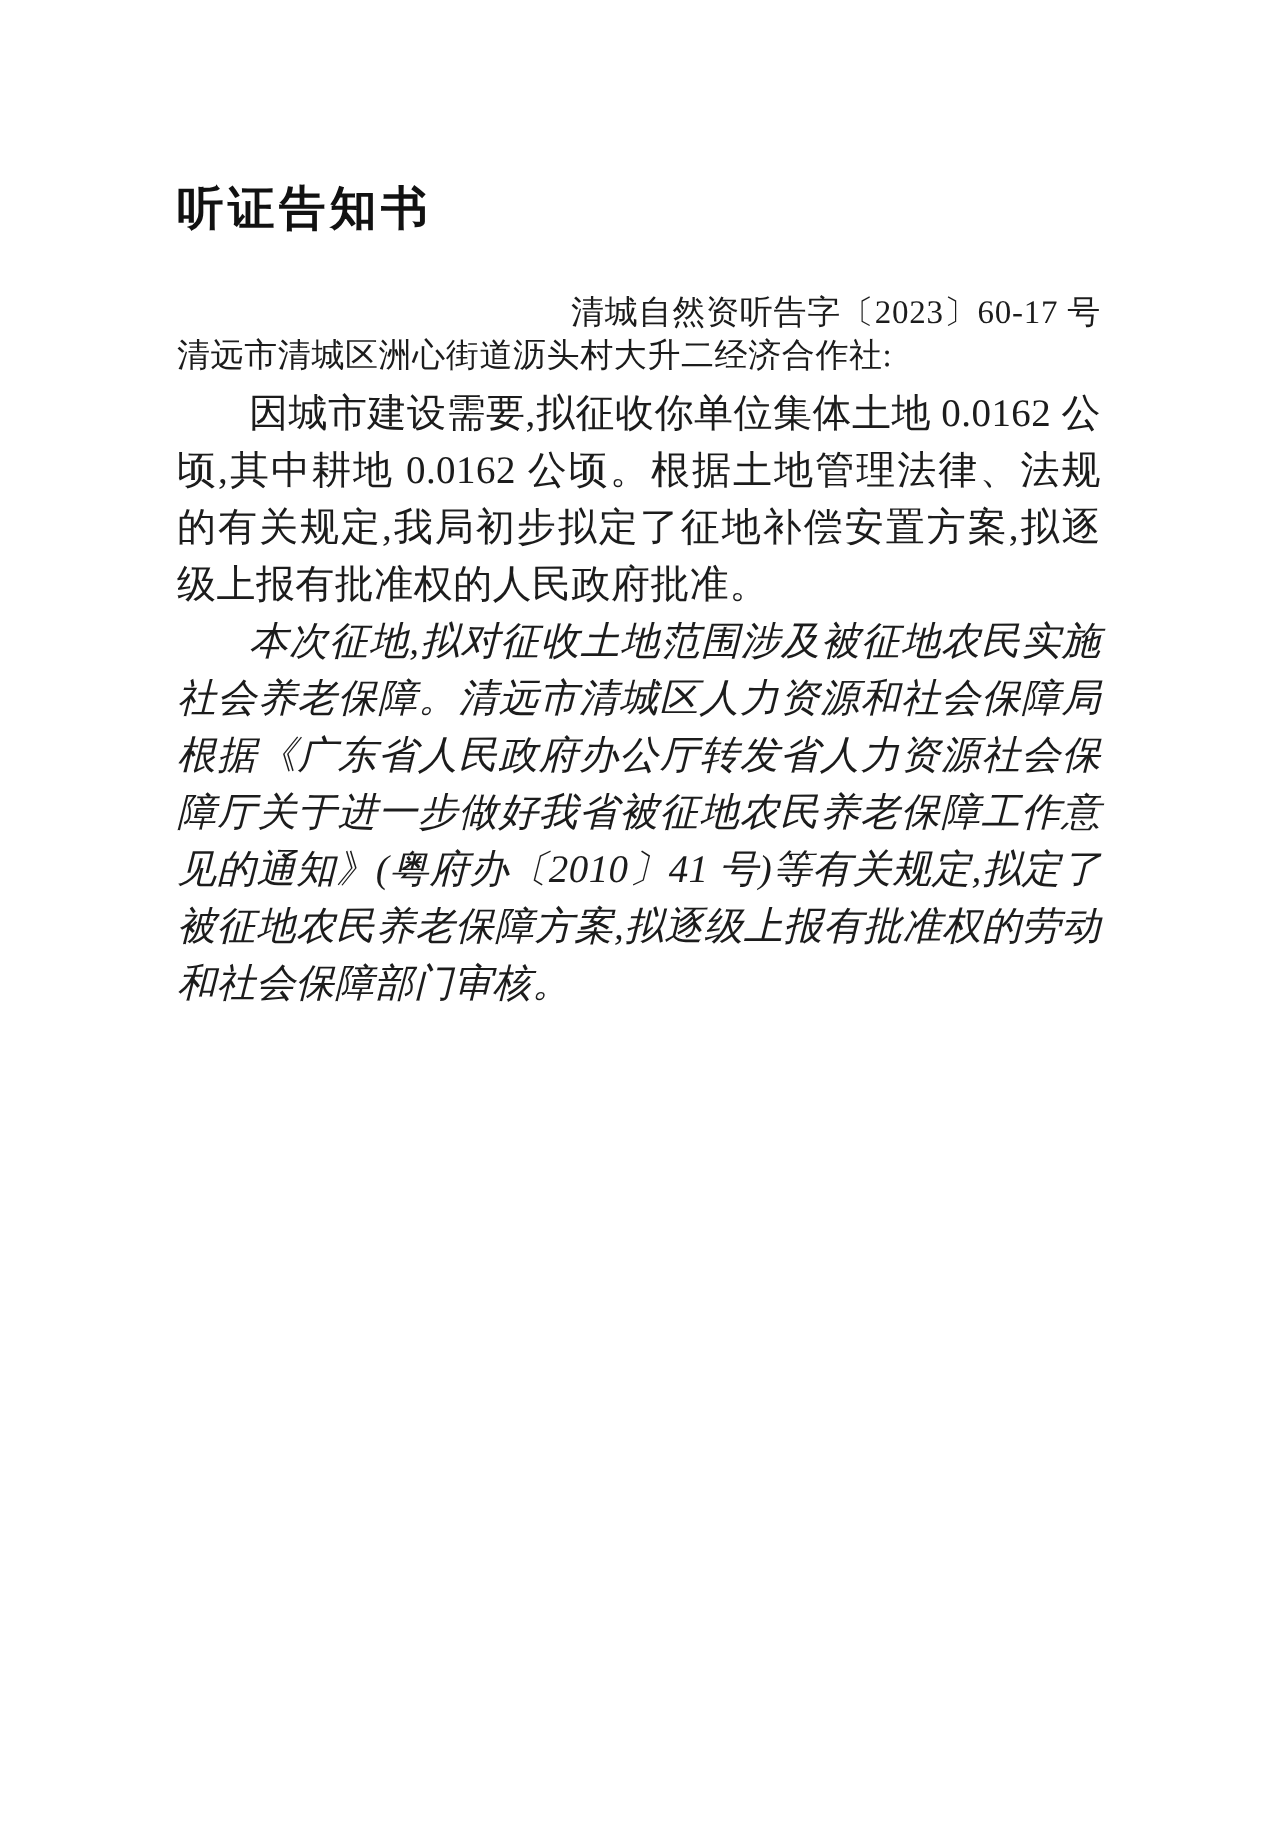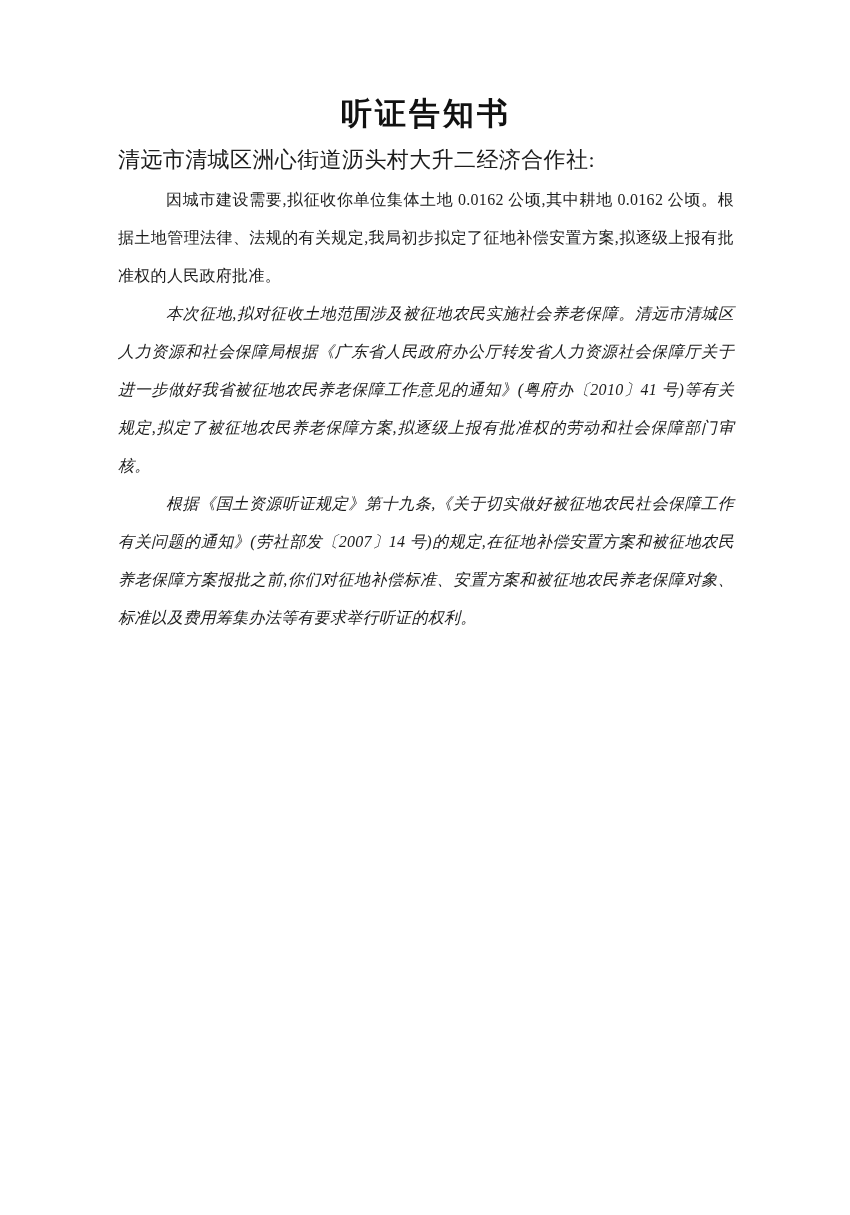--- a/index.html
+++ b/index.html
@@ -16,46 +16,44 @@
     font-family: "Liberation Serif", "DejaVu Serif", serif;
     color: #1a1a1a;
   }
   .doc-body {
     position: absolute;
     left: 118px;
     top: 0;
     width: 616px;
   }
   .doc-title {
-    text-align: center;
     font-family: "Liberation Serif", "DejaVu Serif", serif;
     font-weight: bold;
     font-size: 31px;
     letter-spacing: 3px;
     color: #111111;
-    margin-top: 95px;
+    margin-top: 120px;
     line-height: 1.2;
   }
   .doc-number {
     text-align: right;
     font-size: 22px;
     letter-spacing: 0.5px;
     margin-top: 37px;
     line-height: 1.3;
     color: #1c1c1c;
   }
   .recipient {
     font-size: 22px;
     letter-spacing: 0.4px;
-    margin-top: 14px;
     line-height: 1.3;
     color: #1c1c1c;
   }
   .para {
-    font-size: 16px;
+    font-size: 26px;
     line-height: 38px;
     text-align: justify;
     text-align-last: left;
     text-indent: 48px;
     letter-spacing: 0.3px;
     margin-top: 6px;
     color: #1c1c1c;
   }
   .para + .para {
     margin-top: 0;
@@ -63,24 +61,24 @@
   }
 </style>
 </head>
 <body>
 
 <div class="page">
   <div class="doc-body">
 
     <div class="doc-title">听证告知书</div>
 
+    <div class="doc-number">清城自然资听告字〔2023〕60-17 号</div>
 
     <div class="recipient">清远市清城区洲心街道沥头村大升二经济合作社:</div>
 
     <div class="para">因城市建设需要,拟征收你单位集体土地 0.0162 公顷,其中耕地 0.0162 公顷。根据土地管理法律、法规的有关规定,我局初步拟定了征地补偿安置方案,拟逐级上报有批准权的人民政府批准。</div>
 
     <div class="para">本次征地,拟对征收土地范围涉及被征地农民实施社会养老保障。清远市清城区人力资源和社会保障局根据《广东省人民政府办公厅转发省人力资源社会保障厅关于进一步做好我省被征地农民养老保障工作意见的通知》(粤府办〔2010〕41 号)等有关规定,拟定了被征地农民养老保障方案,拟逐级上报有批准权的劳动和社会保障部门审核。</div>
 
-    <div class="para">根据《国土资源听证规定》第十九条,《关于切实做好被征地农民社会保障工作有关问题的通知》(劳社部发〔2007〕14 号)的规定,在征地补偿安置方案和被征地农民养老保障方案报批之前,你们对征地补偿标准、安置方案和被征地农民养老保障对象、标准以及费用筹集办法等有要求举行听证的权利。</div>
 
 
   </div>
 </div>
 
 </body></html>

